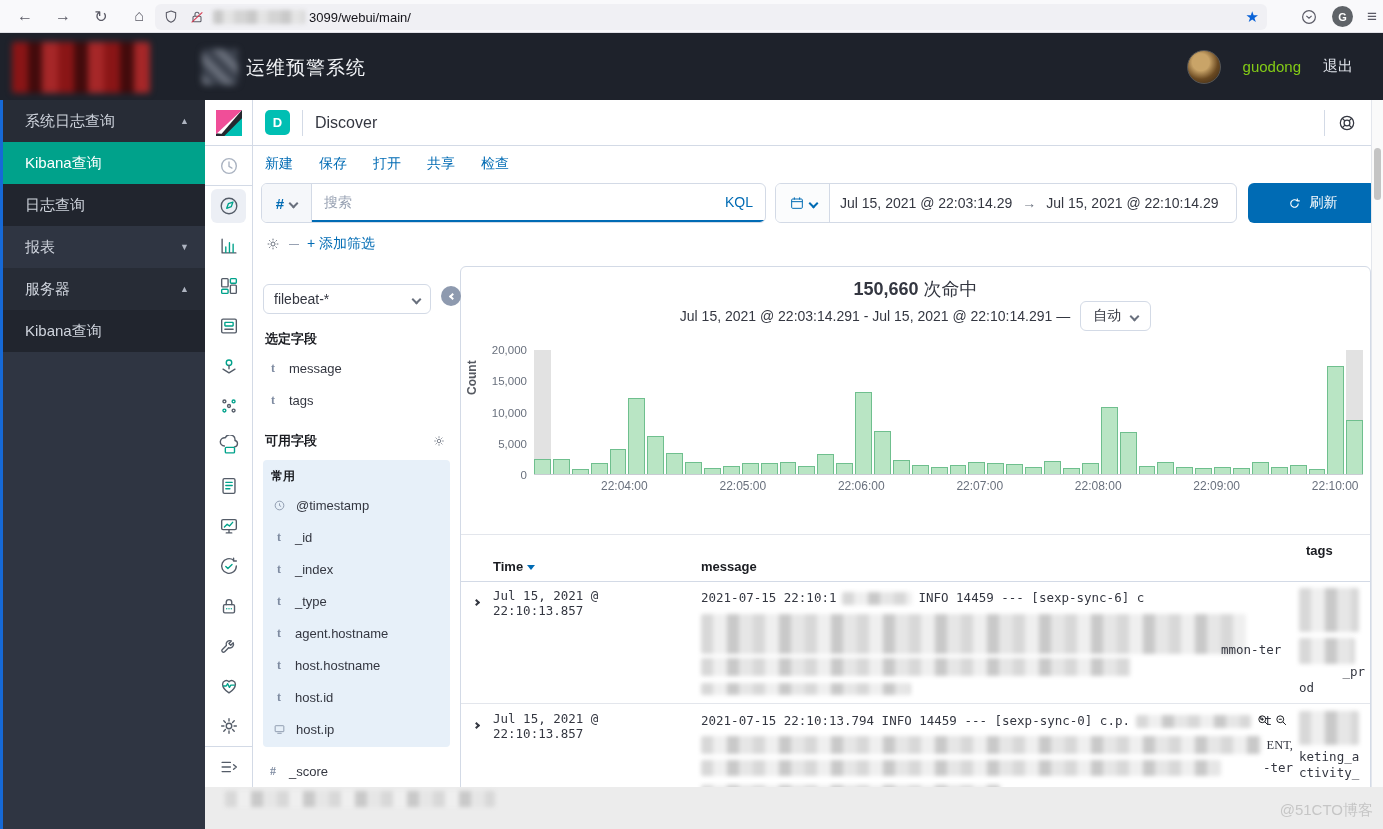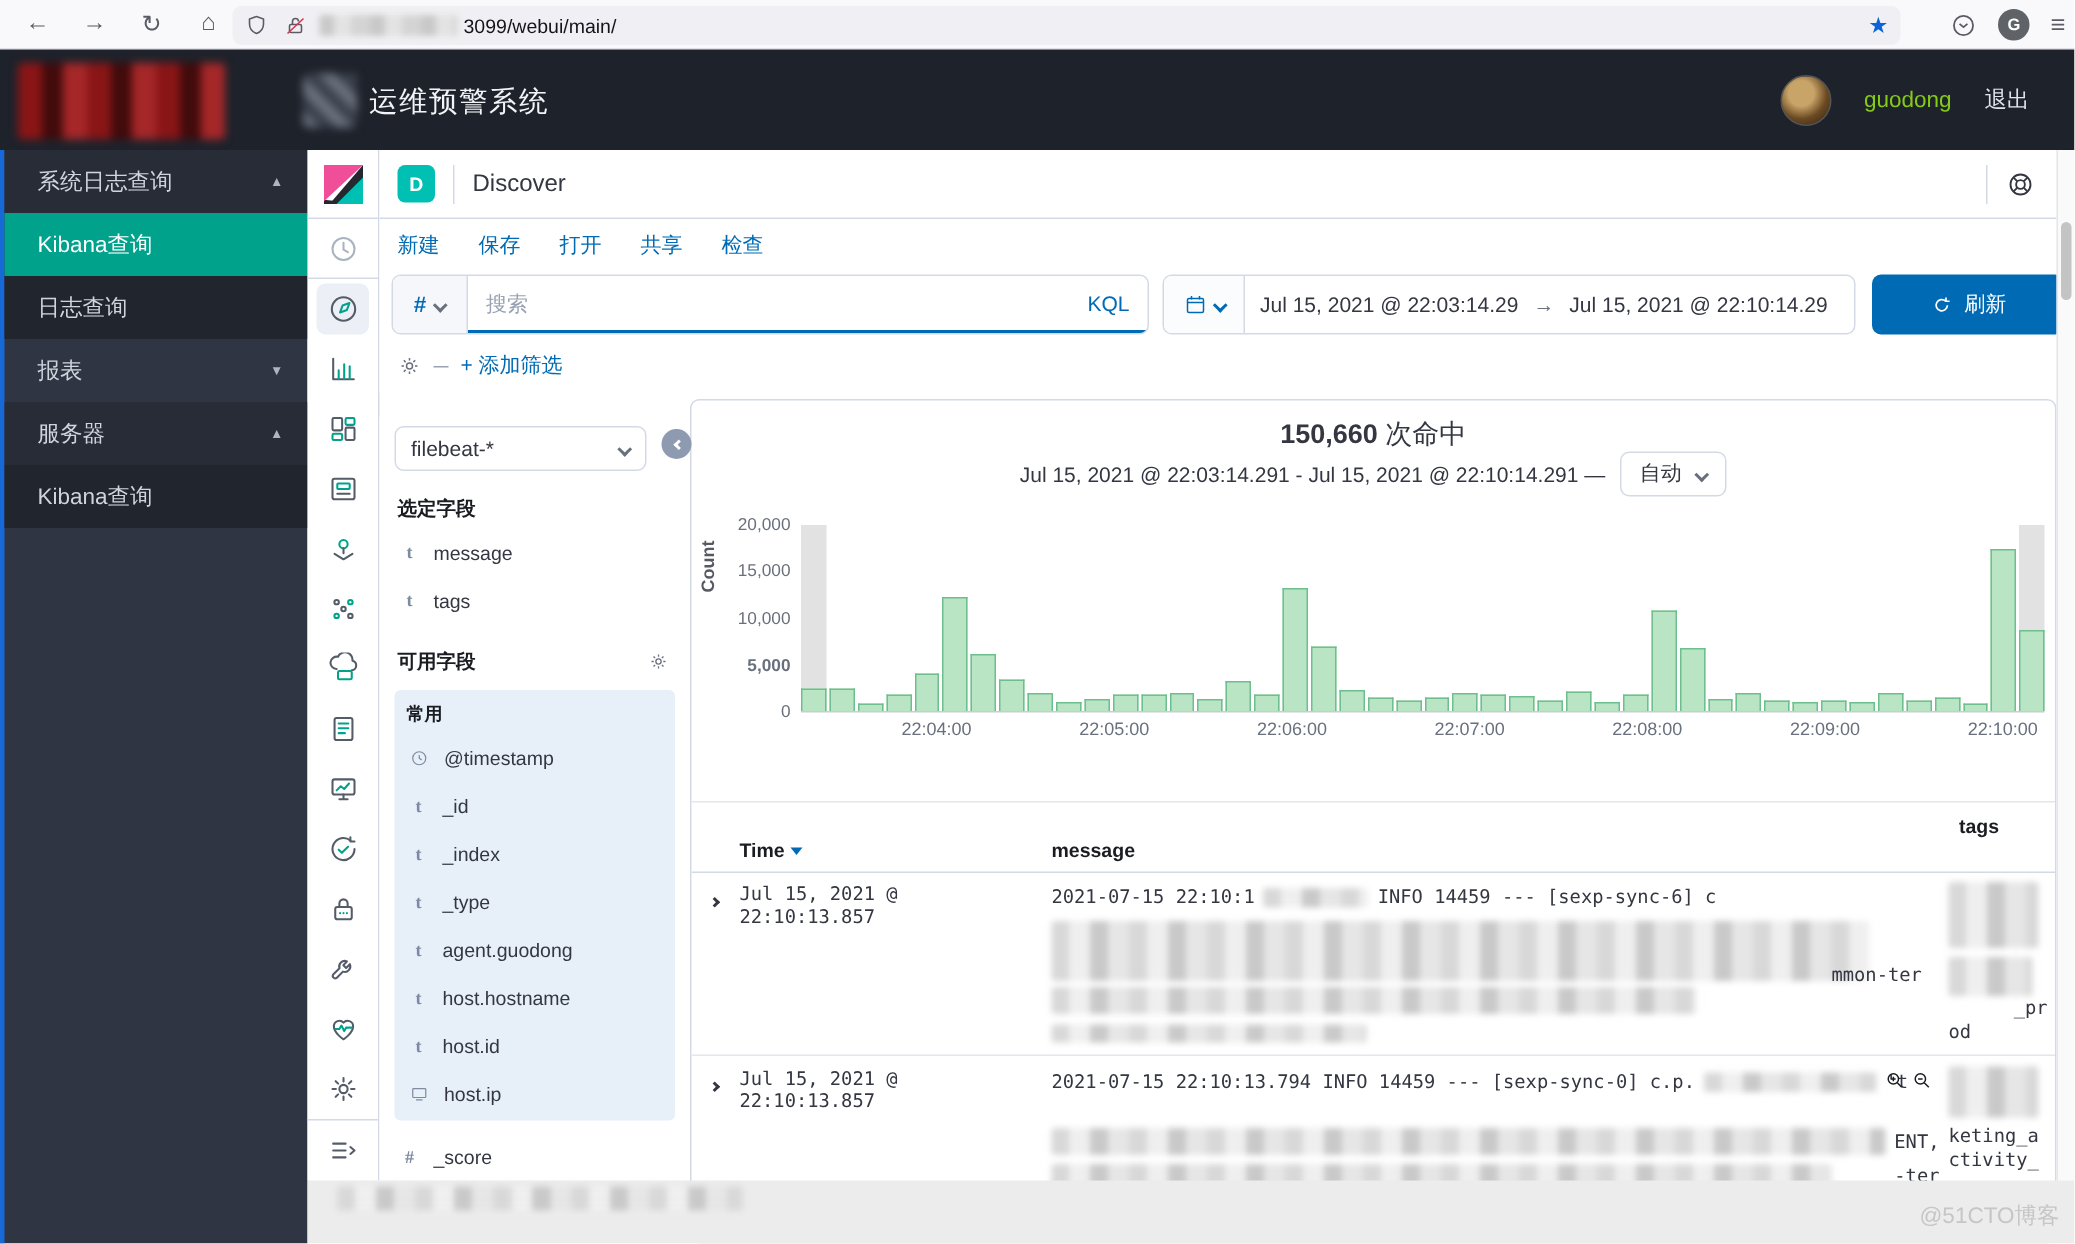--- a/index.html
+++ b/index.html
@@ -451,21 +451,21 @@
     <div class="f-row">
       <span class="f-type">t</span>
       <span>_index</span>
     </div>
     <div class="f-row">
       <span class="f-type">t</span>
       <span>_type</span>
     </div>
     <div class="f-row">
       <span class="f-type">t</span>
-      <span>agent.guodong</span>
+      <span>agent.hostname</span>
     </div>
     <div class="f-row">
       <span class="f-type">t</span>
       <span>host.hostname</span>
     </div>
     <div class="f-row">
       <span class="f-type">t</span>
       <span>host.id</span>
     </div>
     <div class="f-row">
@@ -499,21 +499,21 @@
       <span>自动</span>
       <span class="chev"></span>
     </span>
   </div>
 
   <div class="count-label">Count</div>
   <div class="y-labels" id="y-labels">
       <span style="top: 0%;">20,000</span>
       <span style="top: 25%;">15,000</span>
       <span style="top: 50%;">10,000</span>
-      <span style="top: 75%; font-weight: bold;">5,000</span>
+      <span style="top: 75%;">5,000</span>
       <span style="top: 100%;">0</span>
     </div>
   <div class="plot" id="plot">
       <div class="bar-slot partial">
         <div class="bar" style="height: 12%;"></div>
       </div>
       <div class="bar-slot">
         <div class="bar" style="height: 12%;"></div>
       </div>
       <div class="bar-slot">
@@ -701,21 +701,21 @@
               <circle cx="10" cy="10" r="5.5"></circle>
               <path d="M14.2 14.2L19 19"></path>
               <path d="M7.6 10h4.8"></path>
             </svg></span>
       </div>
       <div class="msg-line">
         <span>2021-07-15 22:10:13.794  INFO 14459 --- [sexp-sync-0] c.p.</span>
         <span class="blur-bk" style="width:115px;height:13px;"></span>
         <span>'t</span>
       </div>
-      <div class="msg-line" style="margin-top:20px;">
+      <div class="msg-line" style="margin-top:4px;font-family:Liberation Serif, serif;">
         <span class="blur-bk" style="flex:1;height:18px;"></span>
         <span>ENT,</span>
       </div>
       <div class="msg-line" style="margin-top:3px;">
         <span class="blur-bk" style="width:520px;height:16px;"></span>
         <span style="margin-left:auto;">-ter</span>
       </div>
       <div class="blur-bk" style="width:300px;height:12px;margin-top:4px;"></div>
     </div>
     <div class="cell-tags mono" style="top:444px;">

